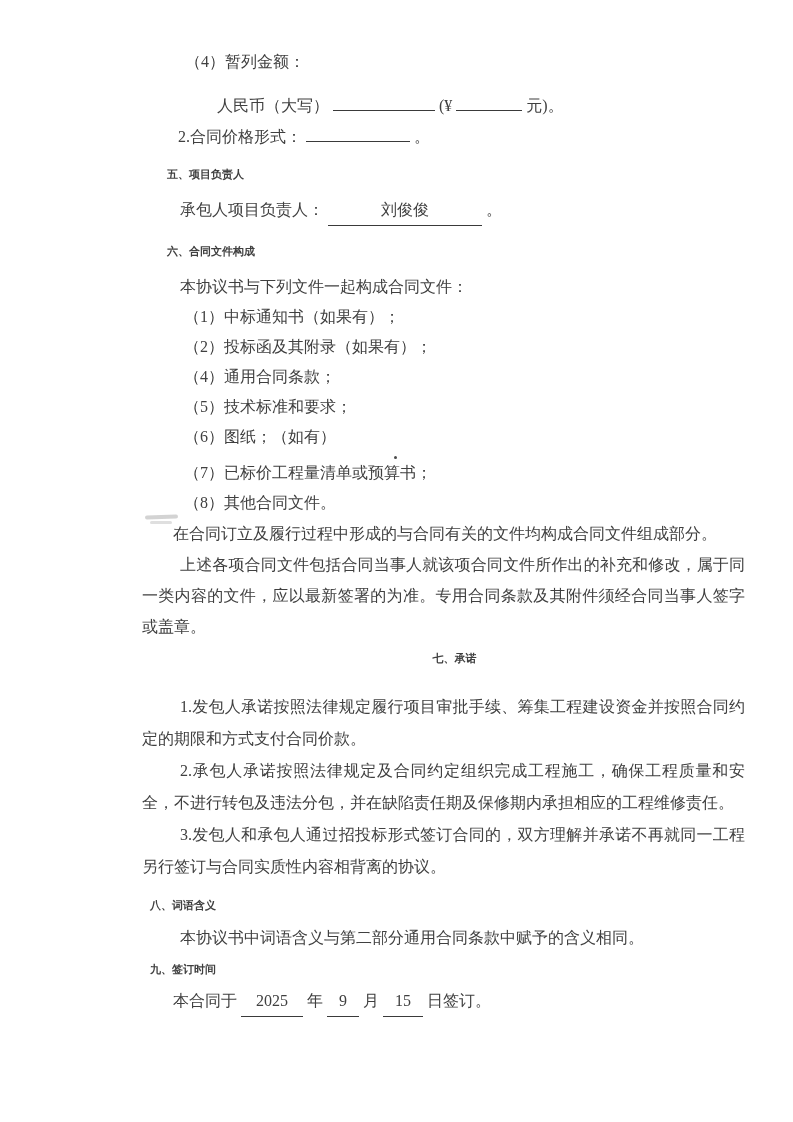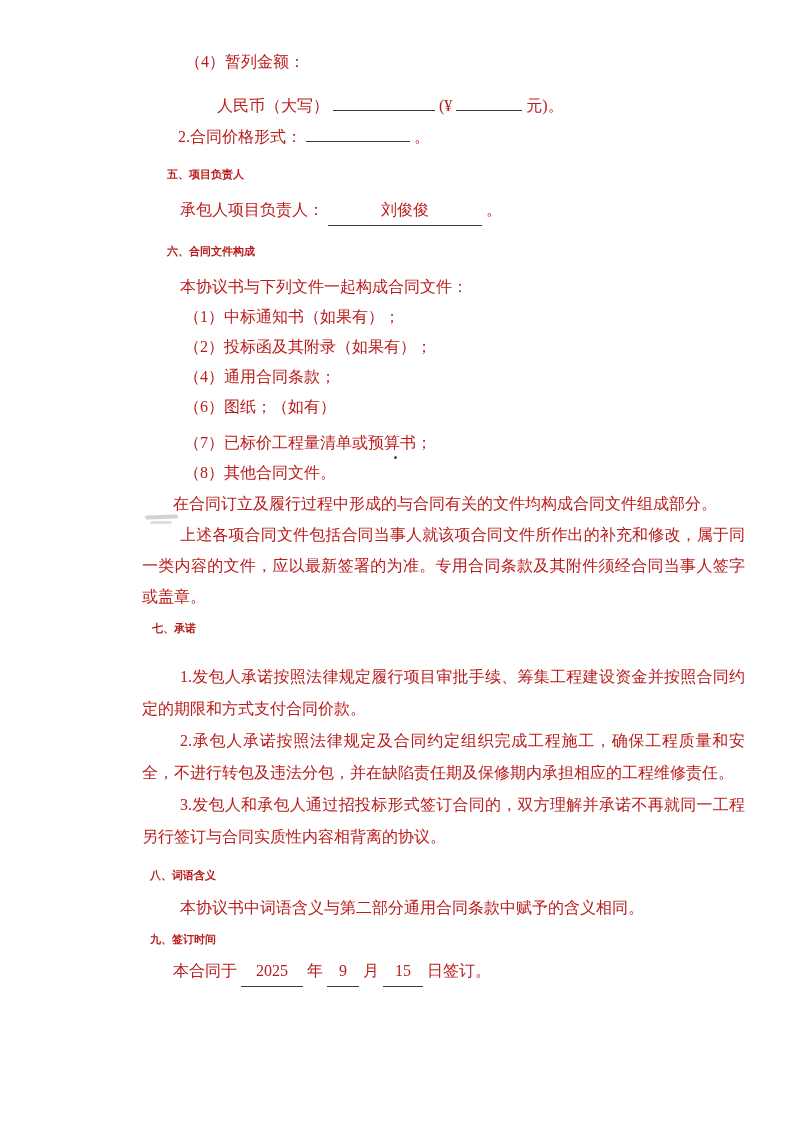--- a/index.html
+++ b/index.html
@@ -3,21 +3,21 @@
 <meta charset="utf-8">
 <style>
   html,body{margin:0;padding:0;background:#9b9b9b;}
   .page{
     position:relative;
     width:793px;height:1122px;
     margin:0 auto;
     background:#ffffff;
     box-sizing:border-box;
     padding:47px 48px 0 142px;
-    color:#b91c1c;
+    color:#404040;
     font-family:"Liberation Serif","DejaVu Serif",serif;
     font-size:16px;
   }
   .line{line-height:30px;white-space:nowrap;}
   .para{line-height:31px;text-align:justify;}
   .h{font-weight:bold;font-size:11px;line-height:30px;white-space:nowrap;}
 
   
   .blank{
     display:inline-block;
@@ -41,21 +41,21 @@
   #l-rmb{margin-left:75px;margin-top:14px;}
   #l-priceform{margin-left:36px;margin-top:1px;}
   #h5{margin-left:25px;margin-top:7px;}
   #l-manager{margin-left:38px;margin-top:6px;}
   #h6{margin-left:25px;margin-top:10px;}
   #l-intro{margin-left:38px;margin-top:6px;}
   .item{margin-left:42px;line-height:30px;white-space:nowrap;}
   #item7{margin-top:6px;}
   #p6-1{text-indent:31px;margin-top:0;}
   #p6-2{text-indent:38px;}
-  #h7{margin-left:10px;margin-top:1px;}
+  #h7{margin-left:22px;margin-top:1px;text-align:center;}
   .p7{text-indent:38px;line-height:32px;}
   #p7-1{margin-top:18px;}
   #h8{margin-left:8px;margin-top:7px;}
   #l-s8{margin-left:38px;margin-top:3px;}
   #h9{margin-left:8px;margin-top:1px;}
   #l-date{margin-left:31px;margin-top:2px;}
 
   
   .smudge{position:absolute;left:145px;top:515px;width:33px;height:4px;
     background:#b6b6b6;opacity:.6;border-radius:2px;transform:rotate(-2deg);}
@@ -92,20 +92,21 @@
     <span class="filled w154">刘俊俊</span>
     <span>。</span>
   </div>
 
   <div class="h" id="h6">六、合同文件构成</div>
   <div class="line" id="l-intro">本协议书与下列文件一起构成合同文件：</div>
 
   <div class="item">（1）中标通知书（如果有）；</div>
   <div class="item">（2）投标函及其附录（如果有）；</div>
   <div class="item">（4）通用合同条款；</div>
+  <div class="item">（5）技术标准和要求；</div>
   <div class="item">（6）图纸；（如有）</div>
   <div class="item" id="item7">（7）已标价工程量清单或预算书；</div>
   <div class="item">（8）其他合同文件。</div>
 
   <div class="para" id="p6-1">在合同订立及履行过程中形成的与合同有关的文件均构成合同文件组成部分。</div>
   <div class="para" id="p6-2">上述各项合同文件包括合同当事人就该项合同文件所作出的补充和修改，属于同一类内容的文件，应以最新签署的为准。专用合同条款及其附件须经合同当事人签字或盖章。</div>
 
   <div class="h" id="h7">七、承诺</div>
   <div class="para p7" id="p7-1">1.发包人承诺按照法律规定履行项目审批手续、筹集工程建设资金并按照合同约定的期限和方式支付合同价款。</div>
   <div class="para p7">2.承包人承诺按照法律规定及合同约定组织完成工程施工，确保工程质量和安全，不进行转包及违法分包，并在缺陷责任期及保修期内承担相应的工程维修责任。</div>

